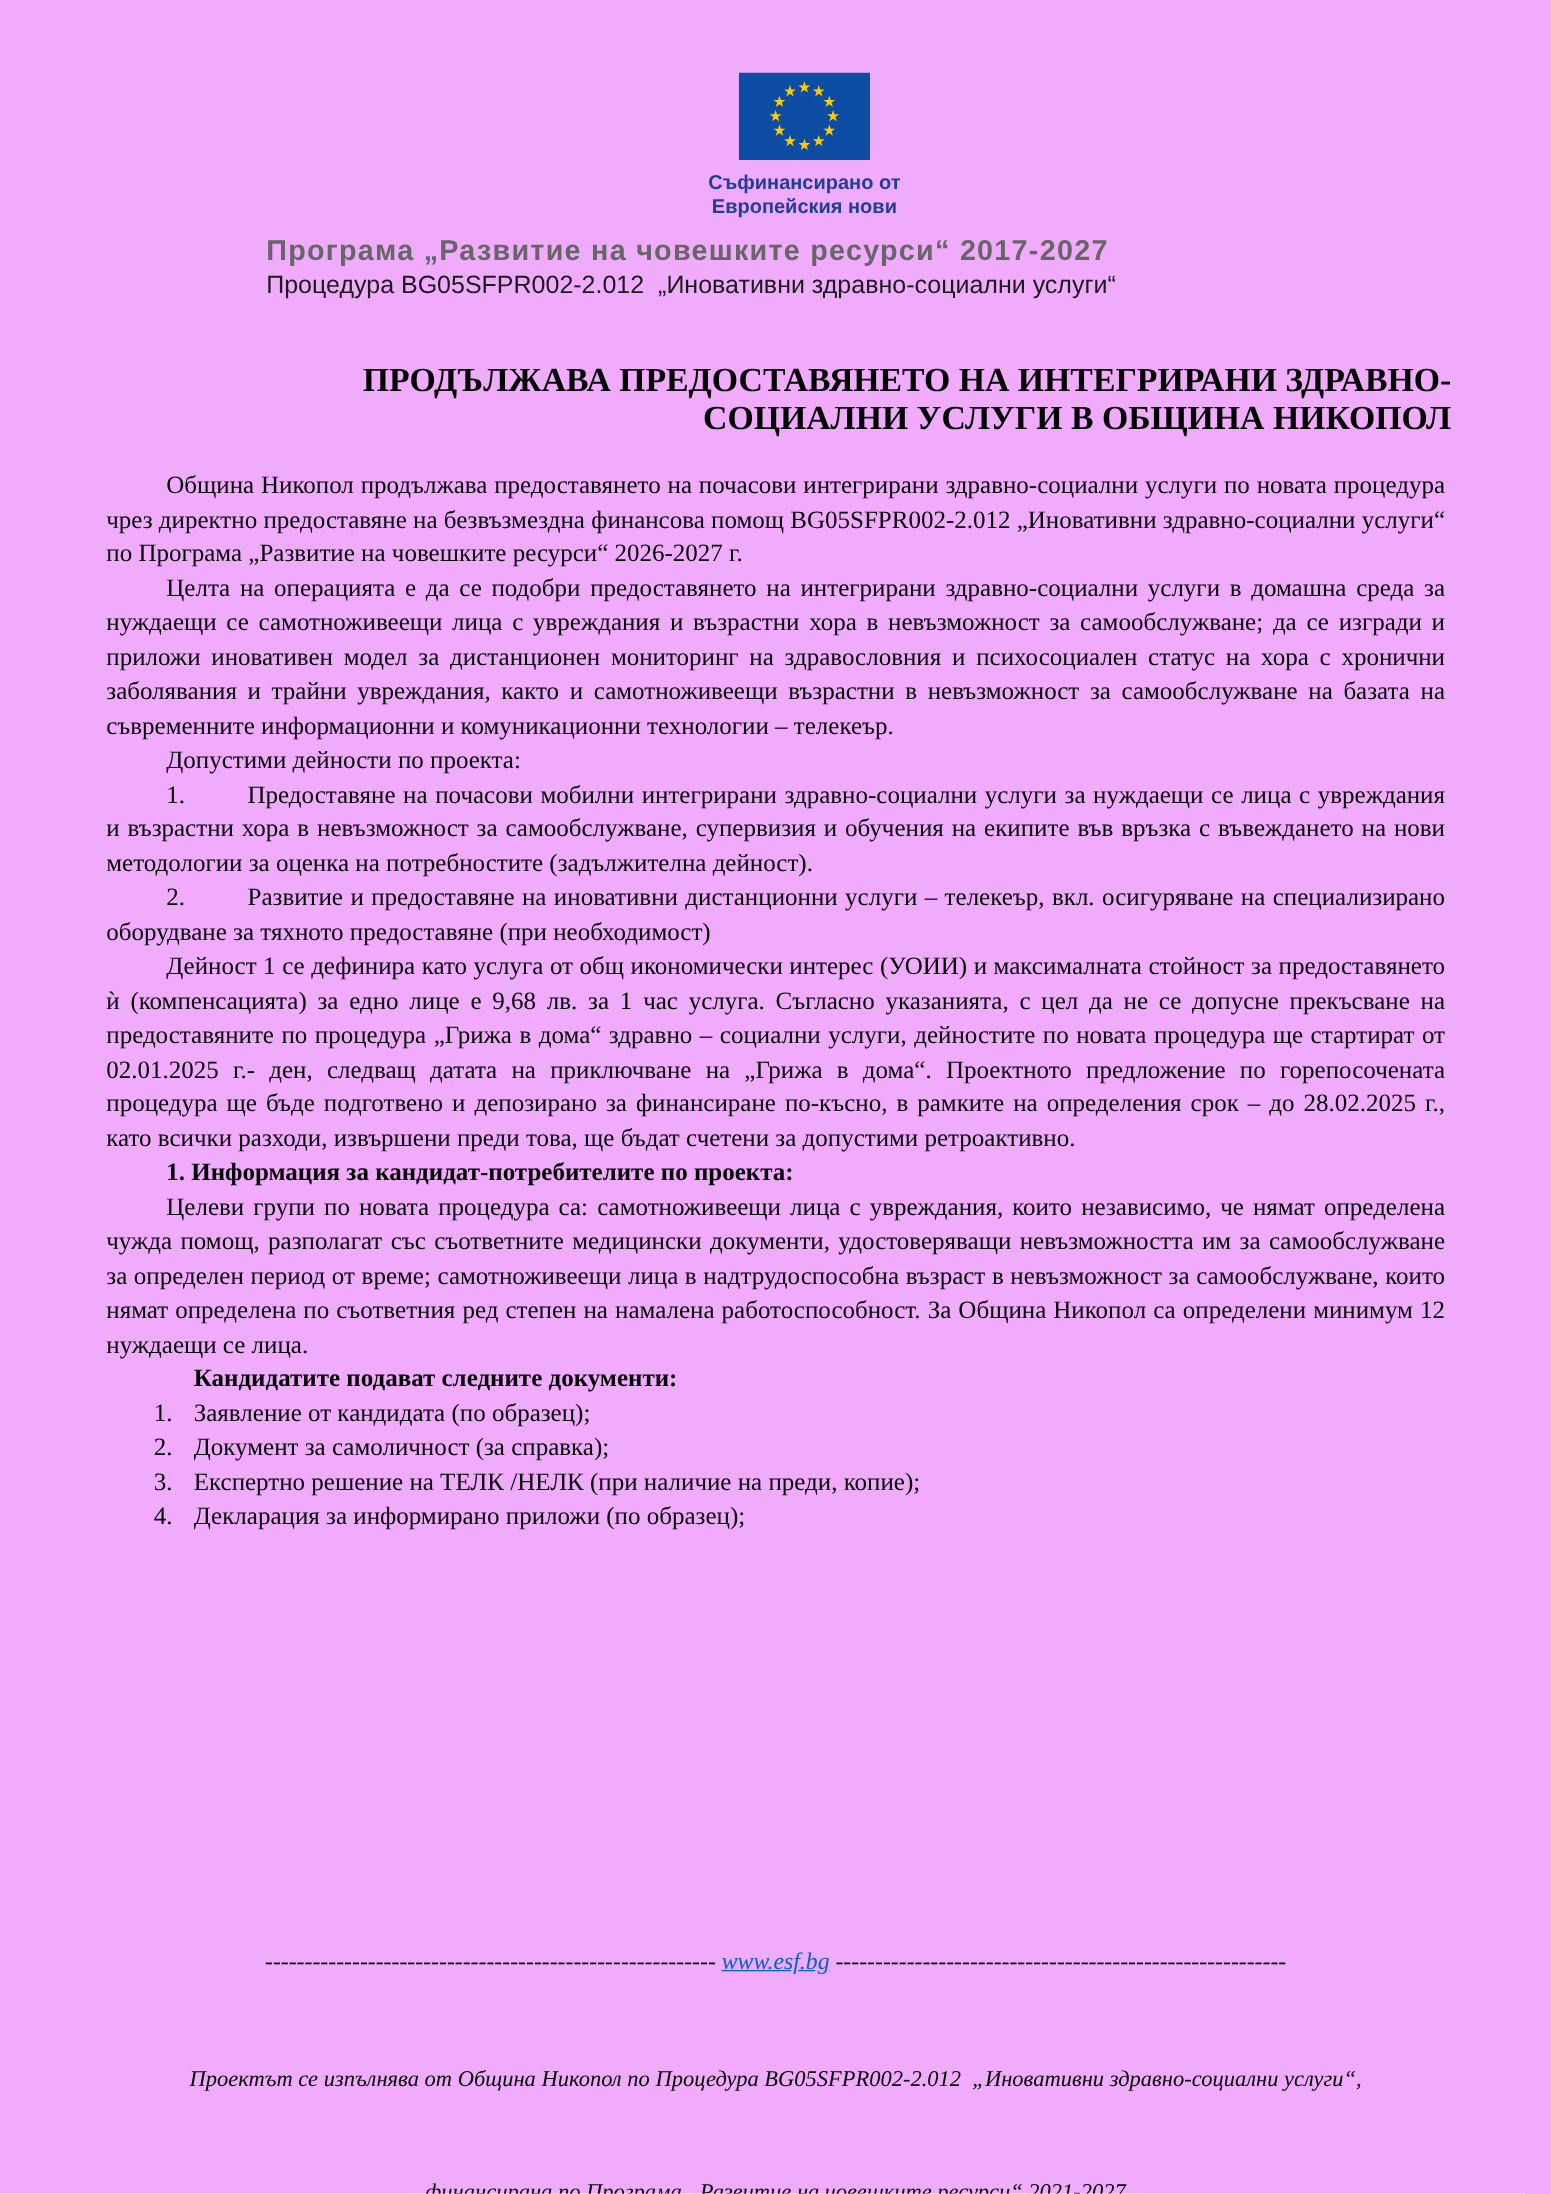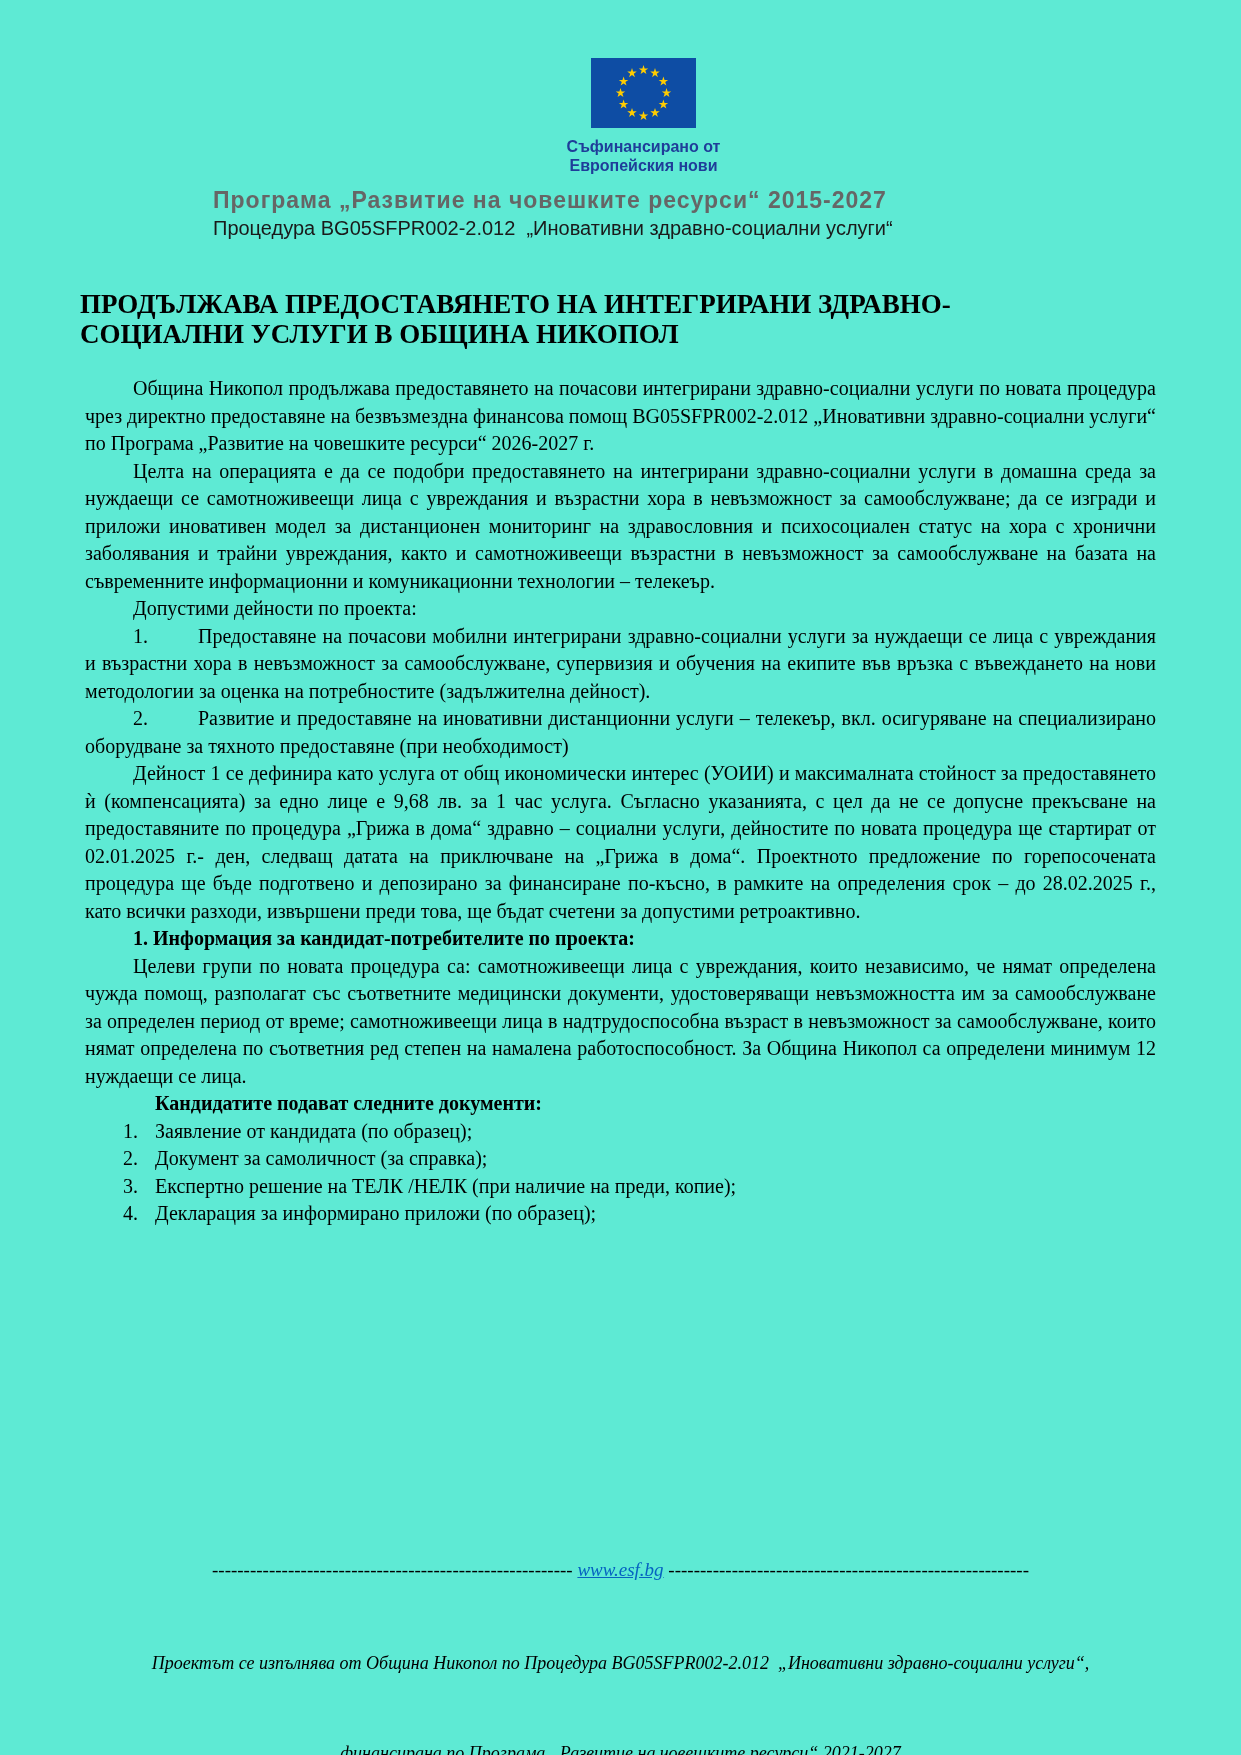--- a/index.html
+++ b/index.html
@@ -1,19 +1,19 @@
 <!DOCTYPE html>
 <html><head>
 <meta charset="utf-8">
 <style>
   html,body{margin:0;padding:0;background:#ffffff;}
   .page{
     position:relative;
     width:1241px;height:1755px;
-    background:#5eead4;
+    background:#f0abfc;
     overflow:hidden;
     font-family:"Liberation Serif", serif;
     color:#000000;
   }
   
   .flag-wrap{
     margin:58px auto 0 auto;
     width:fit-content;
     text-align:center;
     transform:translateX(23px);
@@ -41,21 +41,21 @@
   .prog-line2{
     font-size:20px;
     color:#1a1a1a;
     line-height:25px;
     margin-top:2px;
     white-space:pre-wrap;
   }
   
   .doc-title{
     margin:48px 80px 0 80px;
-    text-align:left;
+    text-align:right;
     font-size:27px;
     line-height:30px;
     font-weight:bold;
     font-family:"Liberation Serif", serif;
   }
   
   .body{
     margin:26px 85px 0 85px;
     font-size:20px;
     line-height:27.5px;
@@ -126,21 +126,21 @@
         <use href="#star" transform="translate(41,15.08)"></use>
       </g>
     </svg>
     <div class="flag-caption">
       <div>Съфинансирано от</div>
       <div>Европейския нови</div>
     </div>
   </div>
 
   <div class="prog-header">
-    <div class="prog-line1">Програма „Развитие на човешките ресурси“ 2015-2027</div>
+    <div class="prog-line1">Програма „Развитие на човешките ресурси“ 2017-2027</div>
     <div class="prog-line2">Процедура BG05SFPR002-2.012  „Иновативни здравно-социални услуги“</div>
   </div>
 
   <h1 class="doc-title">
     <span>ПРОДЪЛЖАВА ПРЕДОСТАВЯНЕТО НА ИНТЕГРИРАНИ ЗДРАВНО-</span><br>
     <span>СОЦИАЛНИ УСЛУГИ В ОБЩИНА НИКОПОЛ</span>
   </h1>
 
   <div class="body">
     <p class="indent just">Община Никопол продължава предоставянето на почасови интегрирани здравно-социални услуги по новата процедура чрез директно предоставяне на безвъзмездна финансова помощ BG05SFPR002-2.012 „Иновативни здравно-социални услуги“ по Програма „Развитие на човешките ресурси“ 2026-2027 г.</p>

